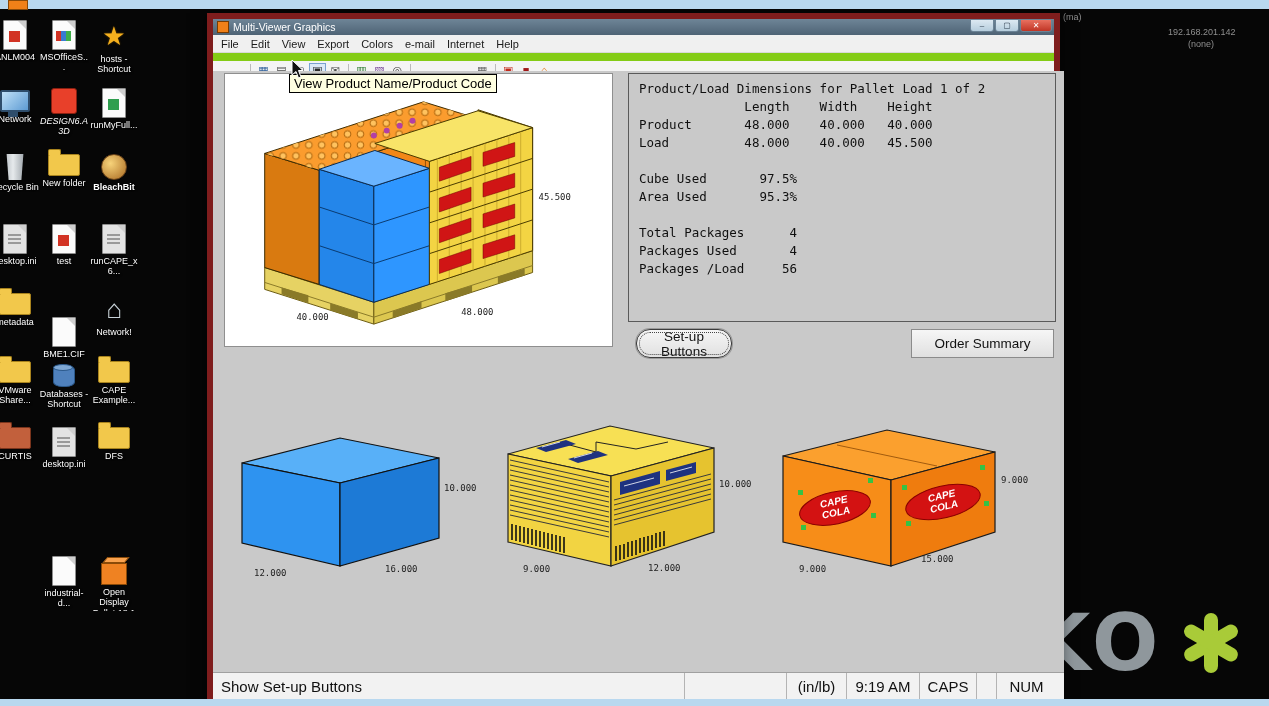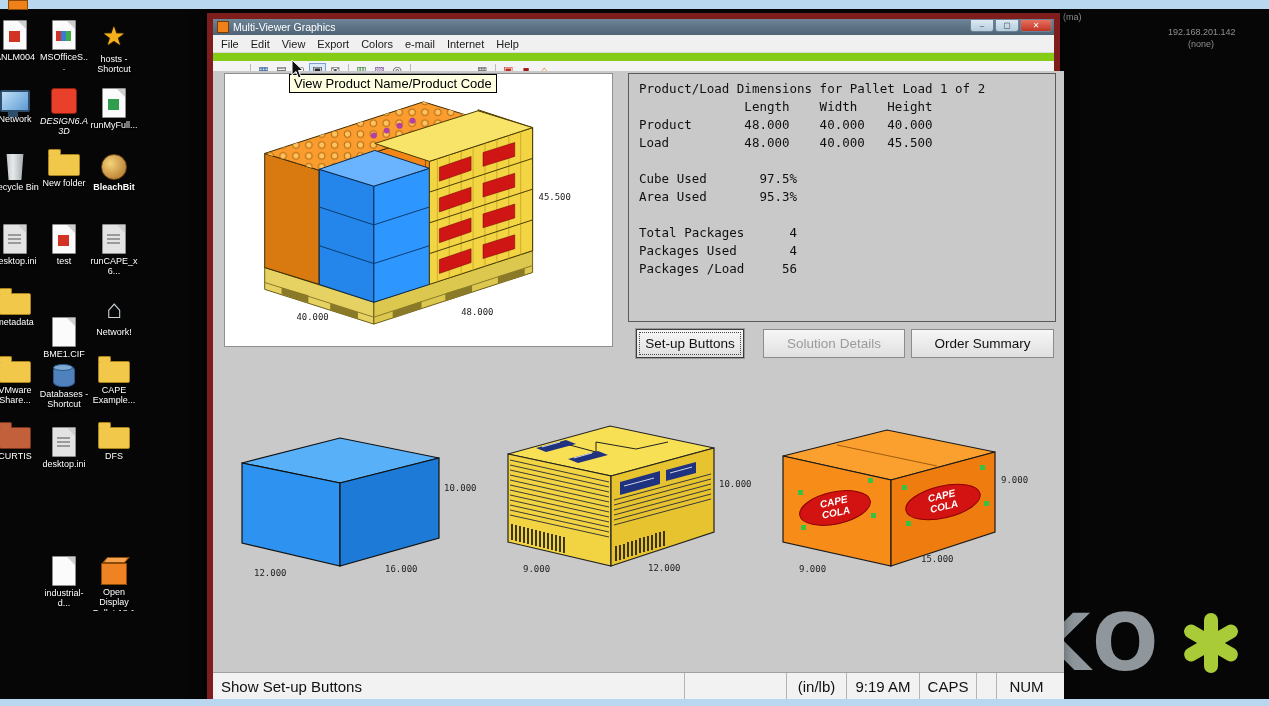--- a/index.html
+++ b/index.html
@@ -83,21 +83,21 @@
 
   .content{position:absolute;left:0;top:52px;width:851px;height:614px;background:#c9c9c9;}
 
   .pallet-panel{position:absolute;left:11px;top:2px;width:387px;height:272px;background:#fff;border:1px solid #8f8f8f;}
   .info-panel{position:absolute;left:415px;top:2px;width:426px;height:247px;border:1px solid #5a5a5a;}
   .info-panel pre{margin:6px 10px;font-family:"DejaVu Sans Mono",monospace;font-size:12.5px;line-height:18px;color:#101010;}
 
   .action-btn{position:absolute;height:29px;background:linear-gradient(#f6f6f6,#e0e0e0);border:1px solid #8b8b8b;
       font-family:"Liberation Sans",sans-serif;font-size:13.5px;color:#111;
       display:flex;align-items:center;justify-content:center;box-sizing:border-box;}
-  #btn-setup{left:423px;top:258px;width:108px;border-color:#3c3c3c;box-shadow:0 0 0 1px #9a9a9a;outline:1px dotted #444;outline-offset:-4px;}
+  #btn-setup{left:423px;top:258px;width:96px;border-color:#3c3c3c;box-shadow:0 0 0 1px #9a9a9a;outline:1px dotted #444;outline-offset:-4px;border-radius:14px;}
   #btn-solution{left:550px;top:258px;width:142px;color:#9b9b9b;}
   #btn-order{left:698px;top:258px;width:143px;}
 
   .box-svg{position:absolute;}
   #blue-box-svg{left:14px;top:337px;width:250px;height:180px;}
   #yellow-box-svg{left:285px;top:325px;width:256px;height:205px;}
   #orange-box-svg{left:558px;top:331px;width:258px;height:190px;}
   .dim-text{font-family:"DejaVu Sans Mono",monospace;font-size:9px;fill:#222;}
 
   .tooltip{position:absolute;left:76px;top:55px;background:#ffffe1;border:1px solid #000;
@@ -486,21 +486,20 @@
 
 Cube Used       97.5%
 Area Used       95.3%
 
 Total Packages      4
 Packages Used       4
 Packages /Load     56</pre>
       </div>
 
       <button class="action-btn" id="btn-setup">Set-up Buttons</button>
-      <button class="action-btn" id="btn-solution">Solution Details</button>
       <button class="action-btn" id="btn-order">Order Summary</button>
 
       <svg class="box-svg" id="blue-box-svg" viewBox="0 0 250 180">
         <polygon points="15,55 113,30 212,50 113,75" fill="#58b0f8" stroke="#101010" stroke-width="1.2"></polygon>
         <polygon points="15,55 113,75 113,158 15,135" fill="#2e93f0" stroke="#101010" stroke-width="1.2"></polygon>
         <polygon points="113,75 212,50 212,130 113,158" fill="#1d7ad6" stroke="#101010" stroke-width="1.2"></polygon>
         <text class="dim-text" x="27" y="168">12.000</text>
         <text class="dim-text" x="158" y="164">16.000</text>
         <text class="dim-text" x="217" y="83">10.000</text>
       </svg>

